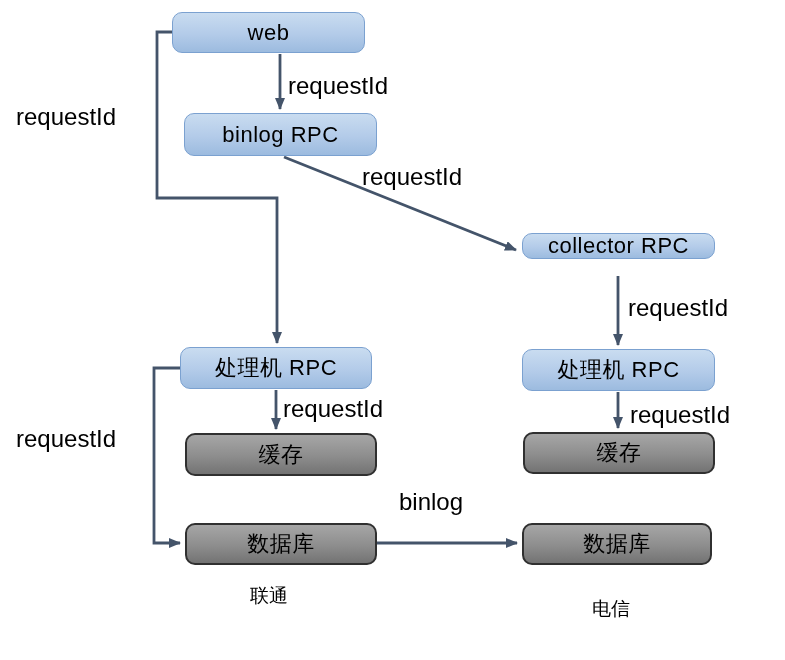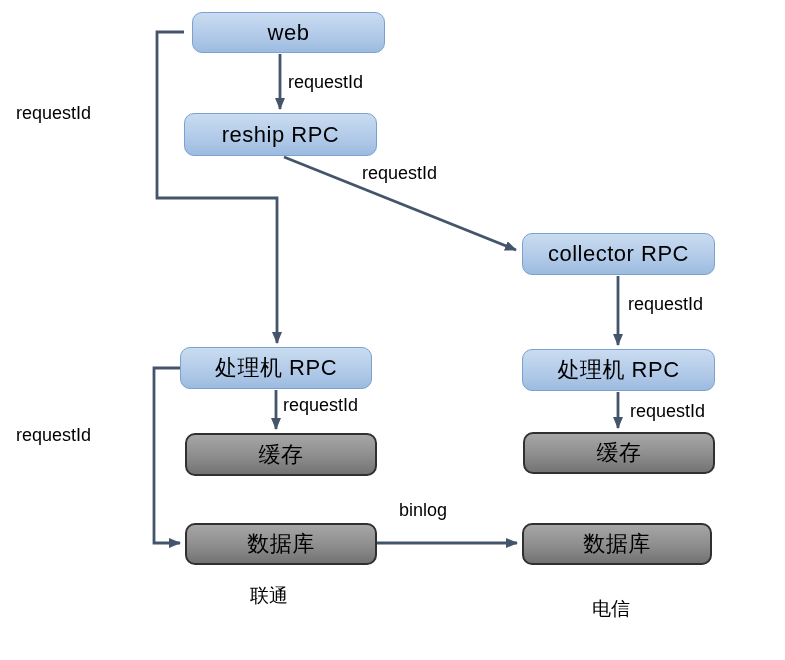--- a/index.html
+++ b/index.html
@@ -37,21 +37,21 @@
     background: linear-gradient(180deg, #c9dcf0 0%, #b3cbe9 55%, #9cbbdf 100%);
     border: 1.5px solid #7ba1d0;
   }
   .node-gray {
     background: linear-gradient(180deg, #a6a6a6 0%, #8d8d8d 55%, #737373 100%);
     border: 2px solid #303030;
     font-family: Liberation Mono, monospace;
   }
   .edge-label {
     position: absolute;
-    font-size: 18px;
+    font-size: 24px;
     color: #000000;
     white-space: nowrap;
   }
   .region-label {
     position: absolute;
     font-family: "Liberation Serif", serif;
     font-size: 19px;
     color: #000000;
     white-space: nowrap;
   }
@@ -72,29 +72,29 @@
       <path d="M184 32 L157 32 L157 198 L277 198 L277 343" marker-end="url(#arrowhead)"></path>
       <path d="M284 157 L516 250" marker-end="url(#arrowhead)"></path>
       <path d="M618 276 L618 345" marker-end="url(#arrowhead)"></path>
       <path d="M276 390 L276 429" marker-end="url(#arrowhead)"></path>
       <path d="M618 392 L618 428" marker-end="url(#arrowhead)"></path>
       <path d="M180 368 L154 368 L154 543 L180 543" marker-end="url(#arrowhead)"></path>
       <path d="M377 543 L517 543" marker-end="url(#arrowhead)"></path>
     </g>
   </svg>
 
-  <div class="node node-blue" style="left:192px; top:12px; width:193px; height:41px;">
+  <div class="node node-blue" style="left:172px; top:12px; width:193px; height:41px;">
     <span>web</span>
   </div>
 
   <div class="node node-blue" style="left:184px; top:113px; width:193px; height:43px;">
-    <span>reship RPC</span>
+    <span>binlog RPC</span>
   </div>
 
-  <div class="node node-blue" style="left:522px; top:233px; width:193px; height:42px;">
+  <div class="node node-blue" style="left:522px; top:233px; width:193px; height:26px;">
     <span>collector RPC</span>
   </div>
 
   <div class="node node-blue" style="left:180px; top:347px; width:192px; height:42px;">
     <span>处理机 RPC</span>
   </div>
 
   <div class="node node-blue" style="left:522px; top:349px; width:193px; height:42px;">
     <span>处理机 RPC</span>
   </div>
@@ -122,19 +122,19 @@
   <div class="edge-label" style="left:362px; top:163px;">requestId</div>
 
   <div class="edge-label" style="left:628px; top:294px;">requestId</div>
 
   <div class="edge-label" style="left:283px; top:395px;">requestId</div>
 
   <div class="edge-label" style="left:630px; top:401px;">requestId</div>
 
   <div class="edge-label" style="left:16px; top:425px;">requestId</div>
 
-  <div class="edge-label" style="left:399px; top:500px;">binlog</div>
+  <div class="edge-label" style="left:399px; top:488px;">binlog</div>
 
   <div class="region-label" style="left:250px; top:583px;">联通</div>
 
   <div class="region-label" style="left:592px; top:596px;">电信</div>
 
 </div>
 
 </body></html>

